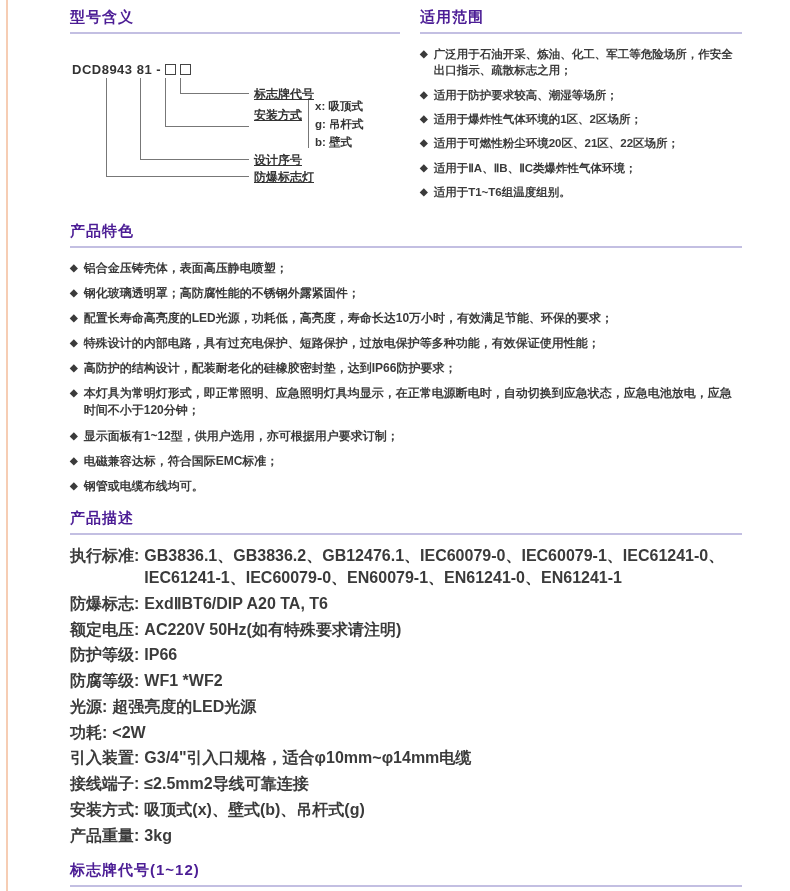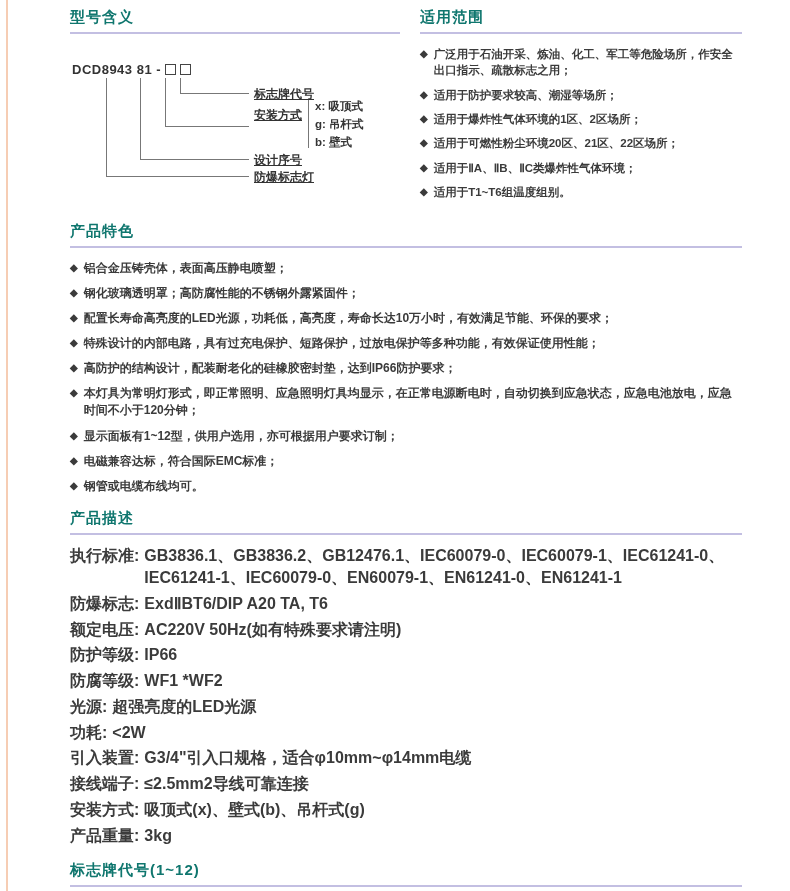--- a/index.html
+++ b/index.html
@@ -5,21 +5,21 @@
   html,body{margin:0;padding:0;}
   body{
     width:790px;height:891px;position:relative;background:#ffffff;
     font-family:"Liberation Sans", sans-serif;color:#3b3b3b;overflow:hidden;
   }
   .edge-stripe{position:absolute;left:6px;top:0;bottom:0;width:2px;background:#F6CDB4;}
   .content{position:absolute;left:70px;top:8px;width:672px;}
 
   
   .sec-head{border-bottom:2px solid #C3BFE2;padding-bottom:5px;}
-  .sec-title{font-size:15px;font-weight:bold;color:#0f766e;letter-spacing:1px;}
+  .sec-title{font-size:15px;font-weight:bold;color:#4c1d95;letter-spacing:1px;}
 
   
   .top-row{display:flex;gap:20px;align-items:flex-start;}
   .col-left{width:330px;flex:0 0 330px;}
   .col-right{flex:1;}
 
   
   .diagram{position:relative;height:132px;margin-top:28px;font-size:12px;color:#333;font-weight:bold;}
   .model-line{position:absolute;left:2px;top:0;font-size:13px;font-weight:bold;letter-spacing:0.5px;display:flex;align-items:center;}
   .model-box{display:inline-block;width:9px;height:9px;border:1.5px solid #444;margin-left:4px;}

